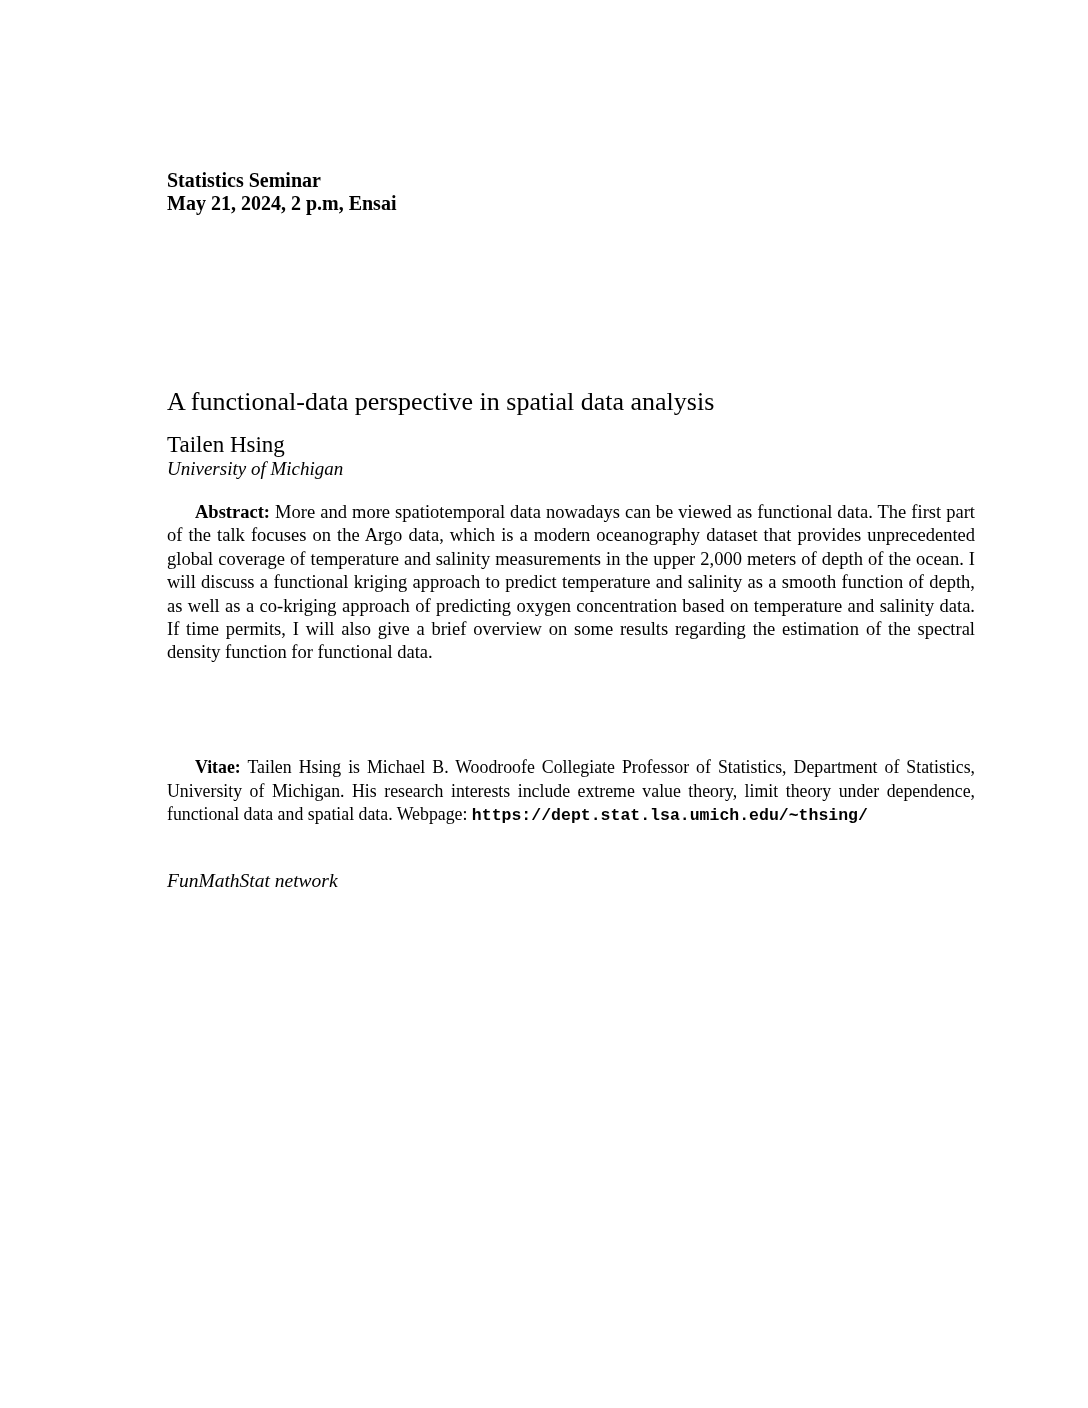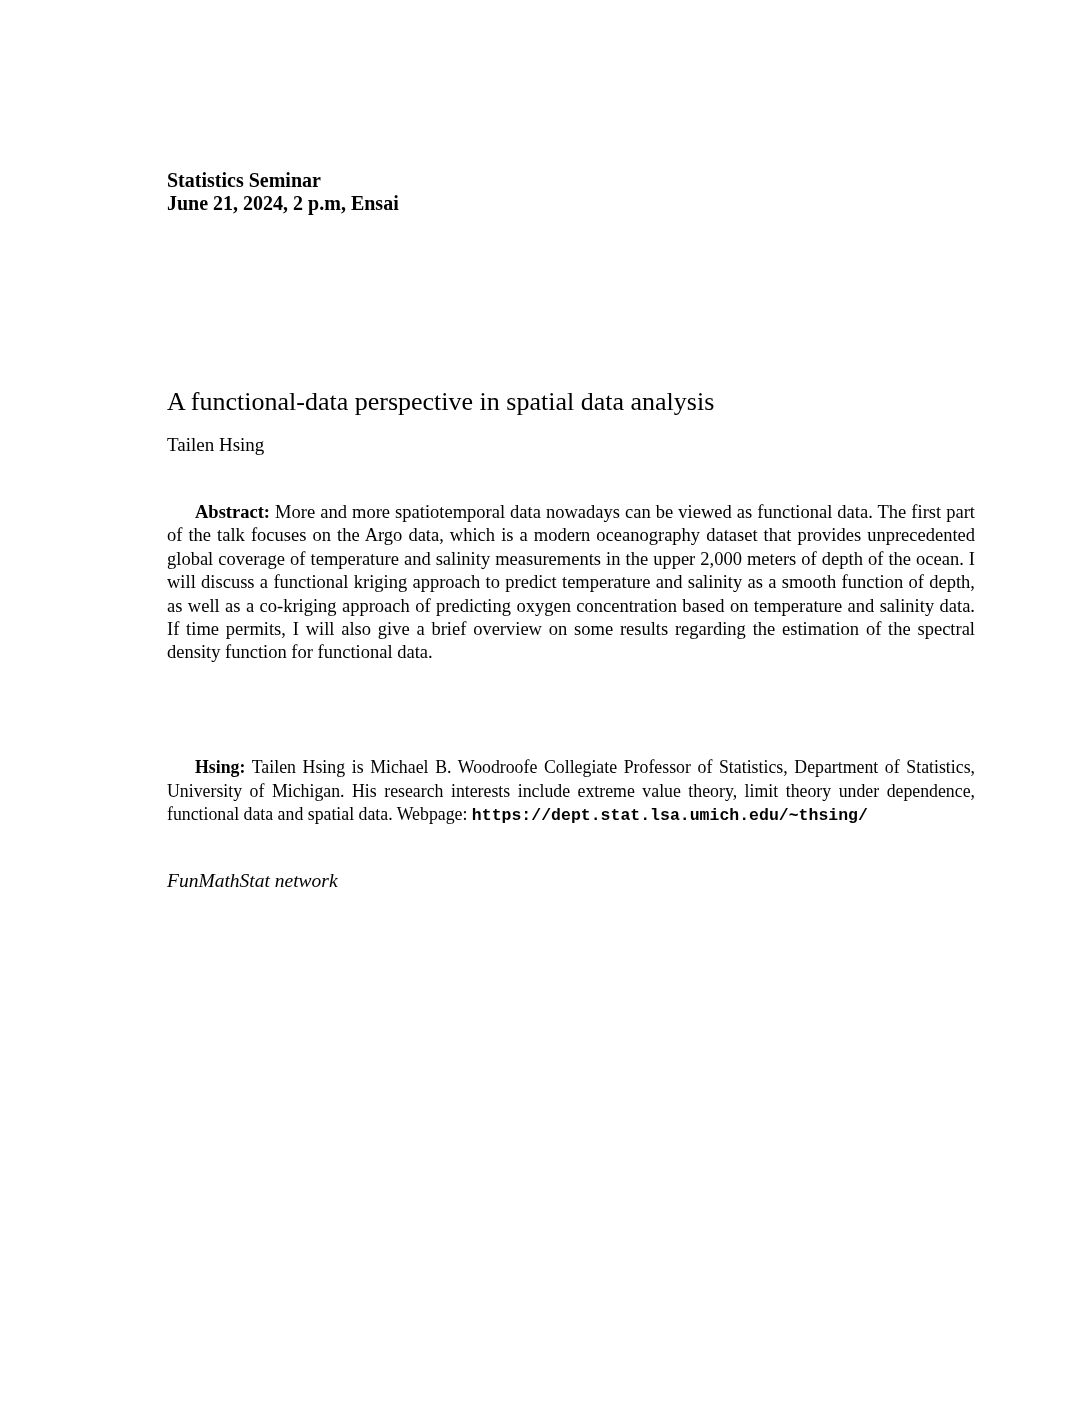--- a/index.html
+++ b/index.html
@@ -33,21 +33,21 @@
     width: 808px;
     text-align: left;
   }
   .doc-title {
     font-size: 26px;
     font-weight: normal;
     line-height: 30px;
     margin: 0 0 16px 0;
   }
   .doc-author {
-    font-size: 19px;
+    font-size: 23px;
     line-height: 24px;
     margin: 0;
   }
   .doc-affiliation {
     font-size: 19px;
     line-height: 24px;
     font-style: italic;
     margin: 0;
   }
   .abstract-block {
@@ -89,34 +89,35 @@
     line-height: 24px;
   }
 </style>
 </head>
 <body>
 
 <div class="page">
 
   <div class="header-block">
     <div>Statistics Seminar</div>
-    <div>June 21, 2024, 2 p.m, Ensai</div>
+    <div>May 21, 2024, 2 p.m, Ensai</div>
   </div>
 
   <div class="title-block">
     <h1 class="doc-title">A functional-data perspective in spatial data analysis</h1>
     <p class="doc-author">Tailen Hsing</p>
+    <p class="doc-affiliation">University of Michigan</p>
   </div>
 
   <div class="abstract-block">
     <span class="runin-label">Abstract:</span>
     <span>More and more spatiotemporal data nowadays can be viewed as functional data. The first part of the talk focuses on the Argo data, which is a modern oceanography dataset that provides unprecedented global coverage of temperature and salinity measurements in the upper 2,000 meters of depth of the ocean. I will discuss a functional kriging approach to predict temperature and salinity as a smooth function of depth, as well as a co-kriging approach of predicting oxygen concentration based on temperature and salinity data. If time permits, I will also give a brief overview on some results regarding the estimation of the spectral density function for functional data.</span>
   </div>
 
   <div class="vitae-block">
-    <span class="runin-label">Hsing:</span>
+    <span class="runin-label">Vitae:</span>
     <span>Tailen Hsing is Michael B. Woodroofe Collegiate Professor of Statistics, Department of Statistics, University of Michigan. His research interests include extreme value theory, limit theory under dependence, functional data and spatial data. Webpage:</span>
     <a class="url-text" href="#">https://dept.stat.lsa.umich.edu/~thsing/</a>
   </div>
 
   <div class="footer-block">FunMathStat network</div>
 
 </div>
 
 </body></html>

